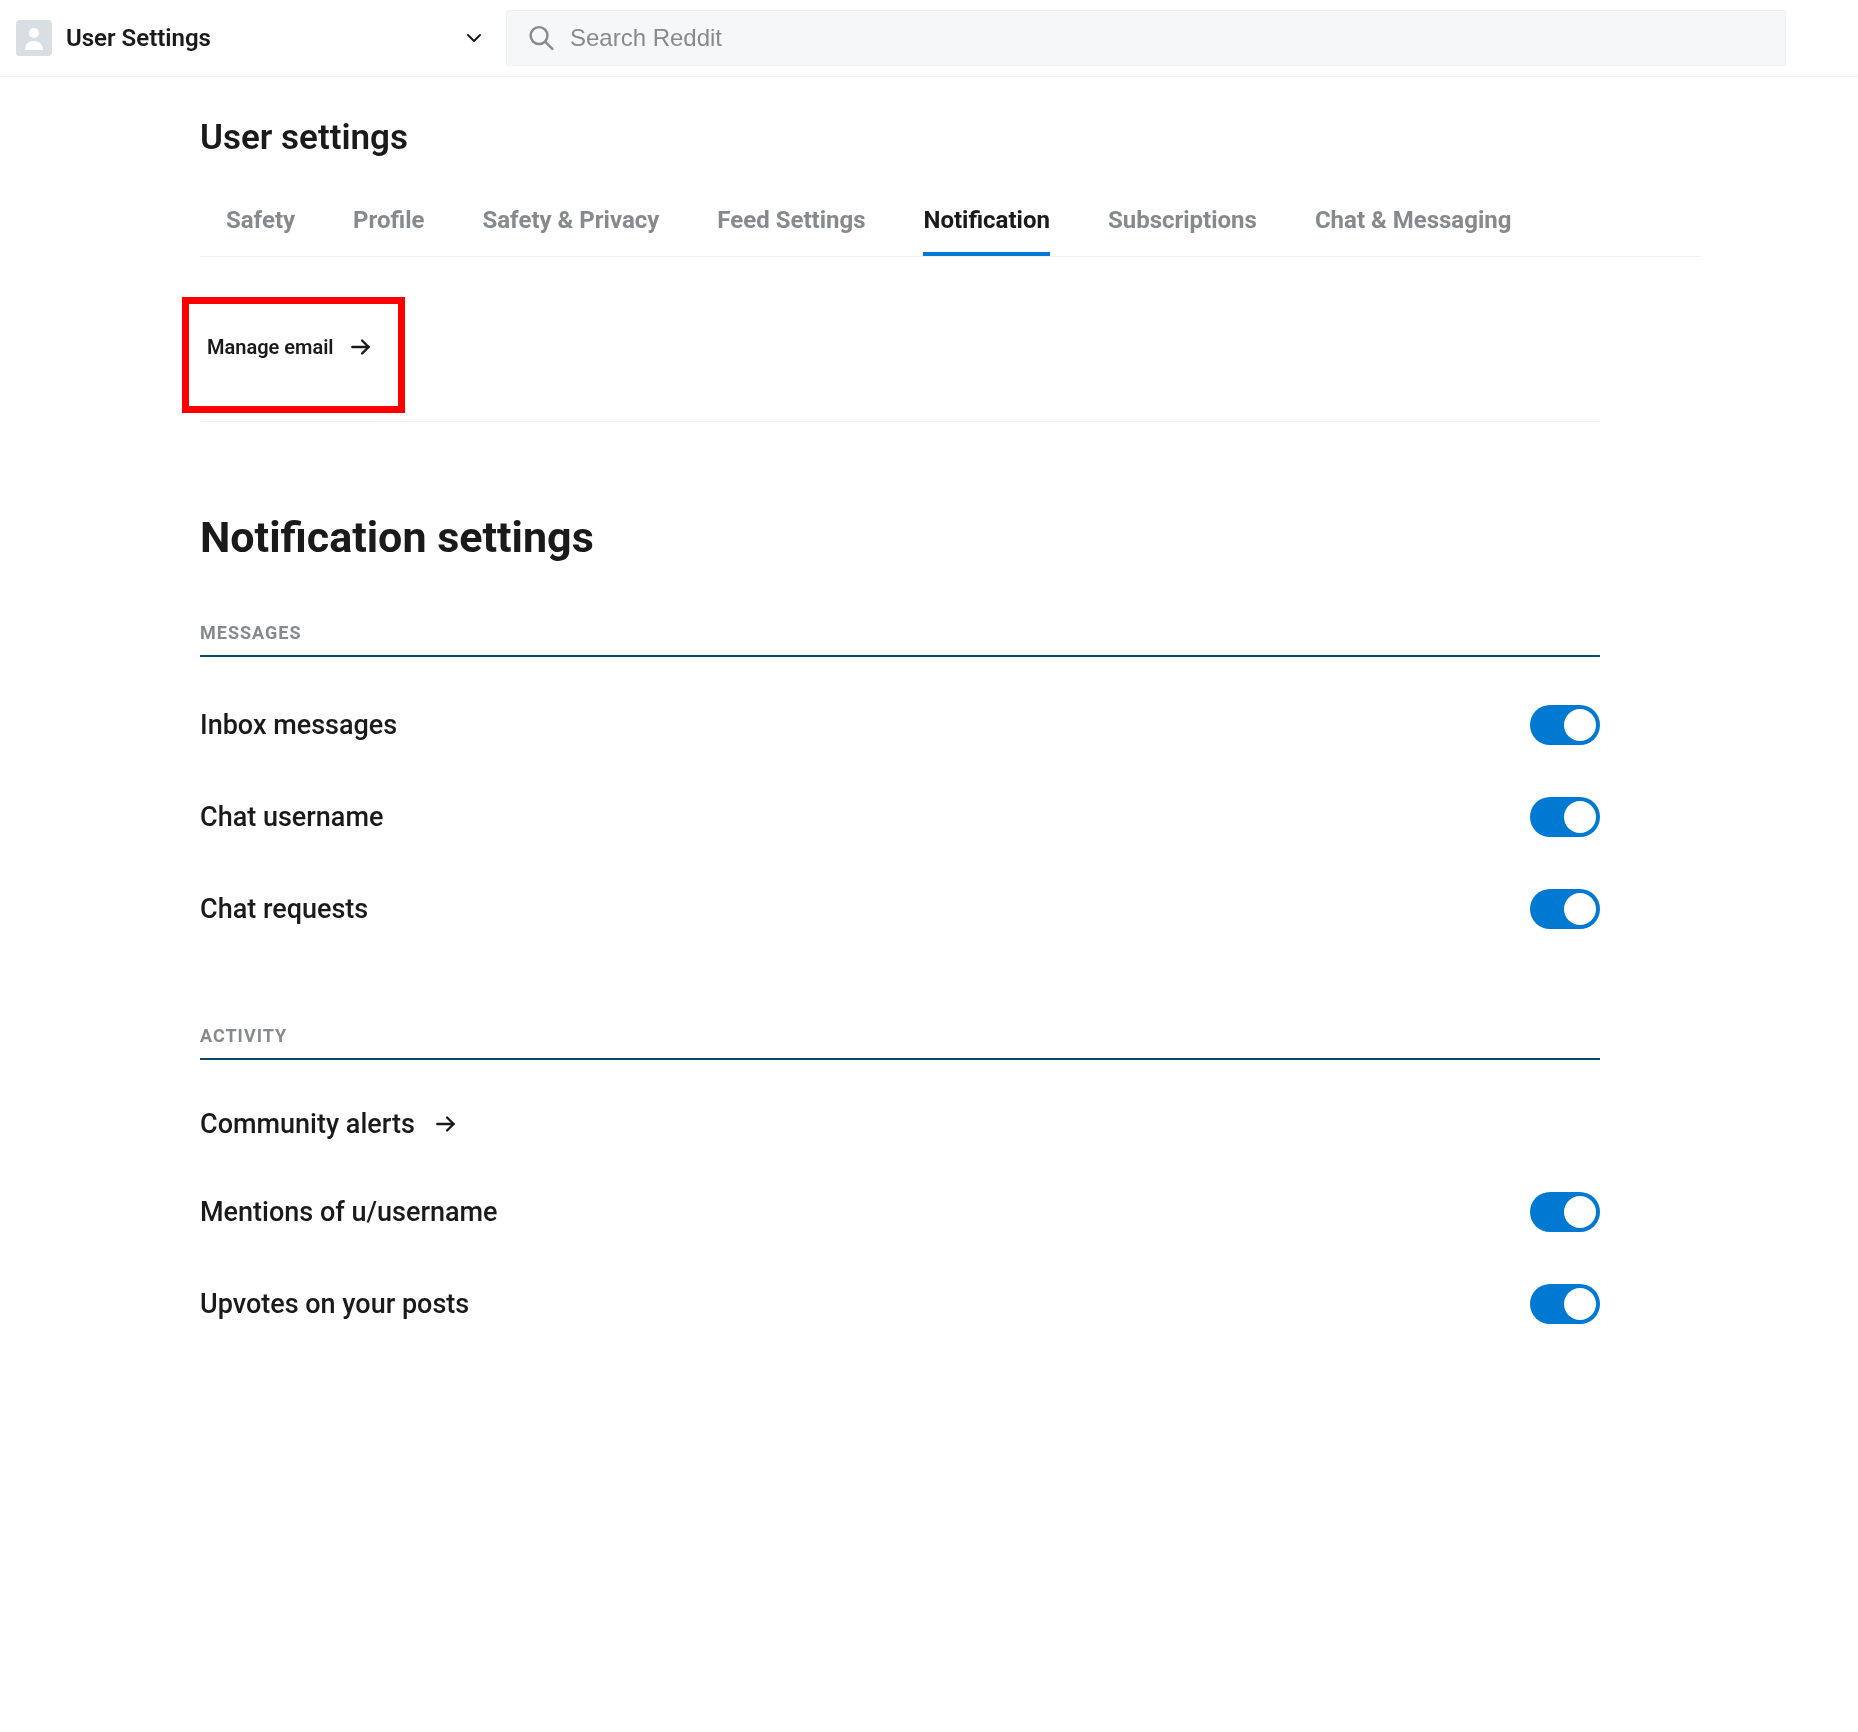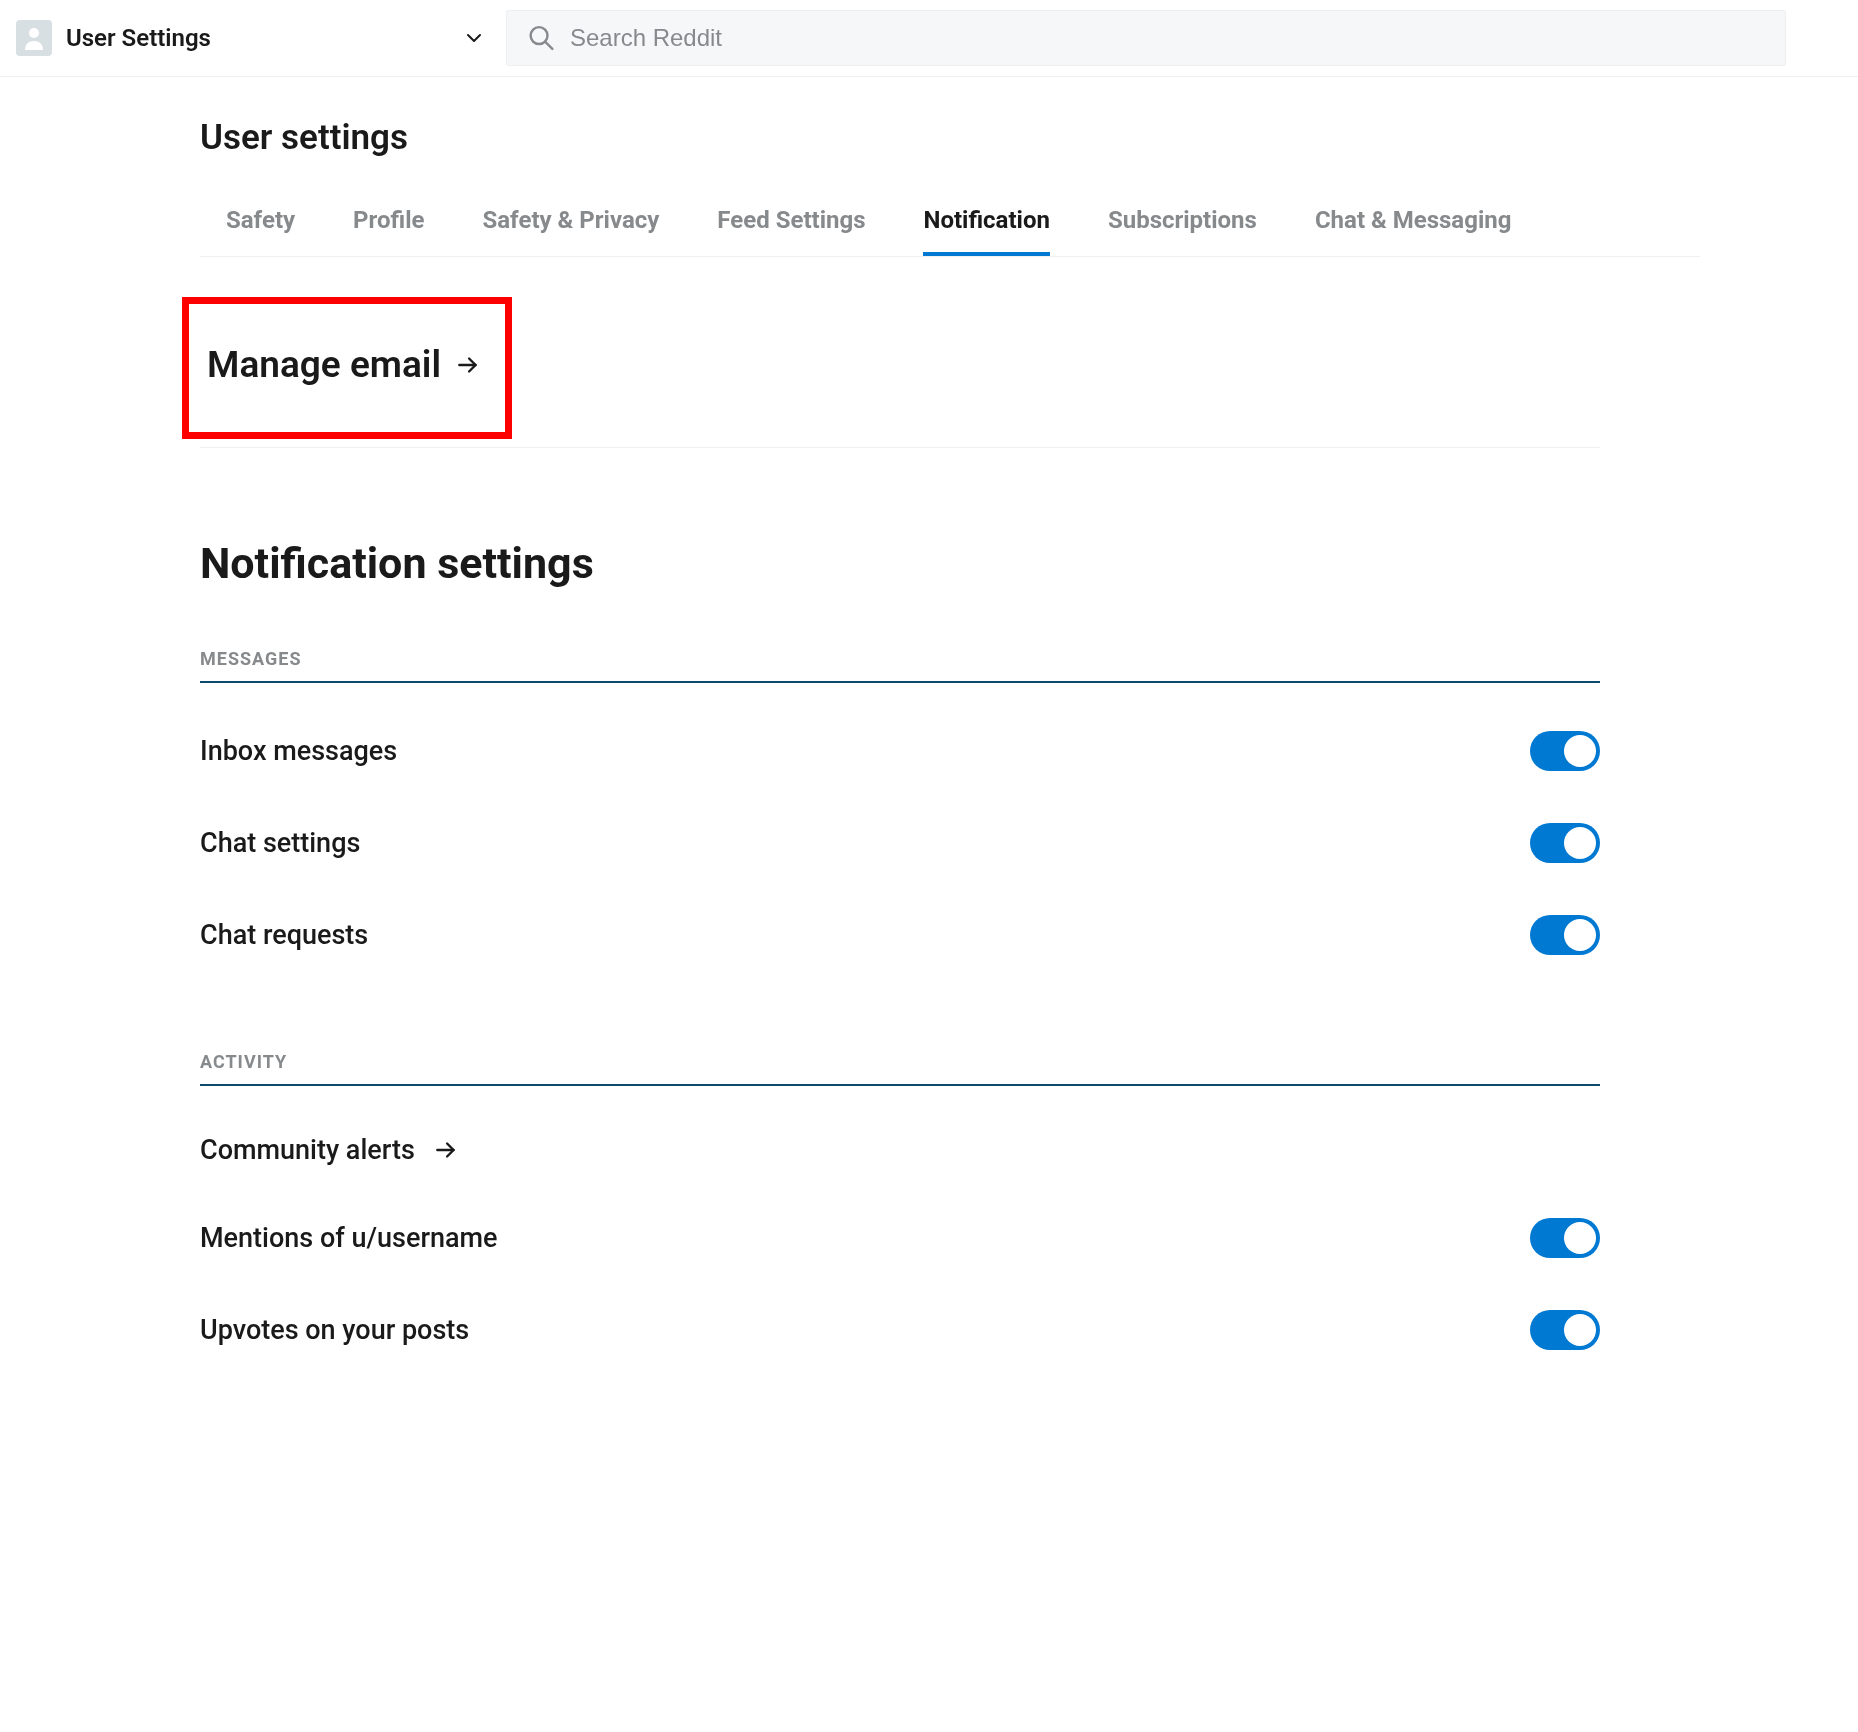--- a/index.html
+++ b/index.html
@@ -94,25 +94,24 @@
     border: 7px solid #ff0000;
     display: inline-block;
     margin-top: 40px;
     margin-left: -18px;
     padding: 30px 24px 46px 18px;
   }
   .manage-link {
     display: flex;
     align-items: center;
     gap: 14px;
-    font-size: 37px;
+    font-size: 20px;
     font-weight: 600;
     color: #1a1a1b;
     cursor: pointer;
-    margin-top: 9px;
   }
 
   .divider {
     border: none;
     border-top: 1px solid #edeff1;
     margin: 8px 0 0 0;
     width: 1400px;
   }
 
   .section-title {
@@ -219,21 +218,21 @@
   <h2 class="section-title">Notification settings</h2>
 
   
   <div class="group-label">MESSAGES</div>
 
   <div class="row">
     <div class="row-label">Inbox messages</div>
     <div class="toggle"></div>
   </div>
   <div class="row">
-    <div class="row-label">Chat settings</div>
+    <div class="row-label">Chat username</div>
     <div class="toggle"></div>
   </div>
   <div class="row">
     <div class="row-label">Chat requests</div>
     <div class="toggle"></div>
   </div>
 
   <div class="group-spacer"></div>
 
   

